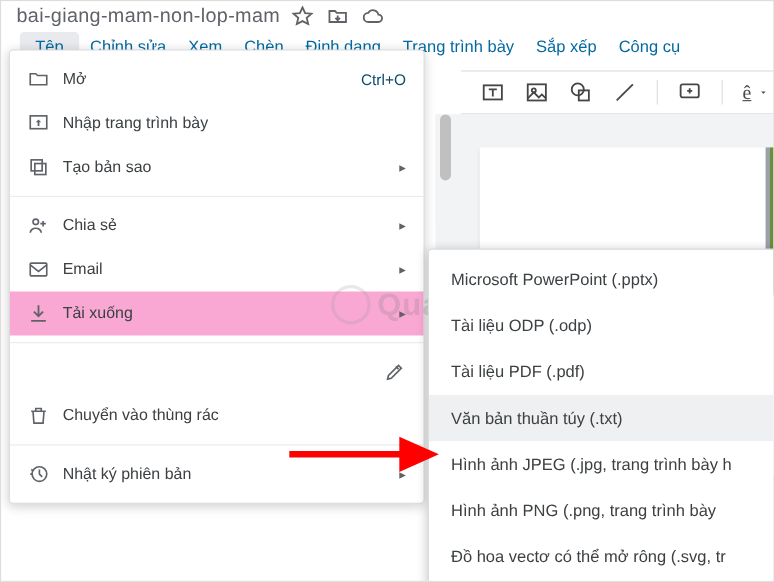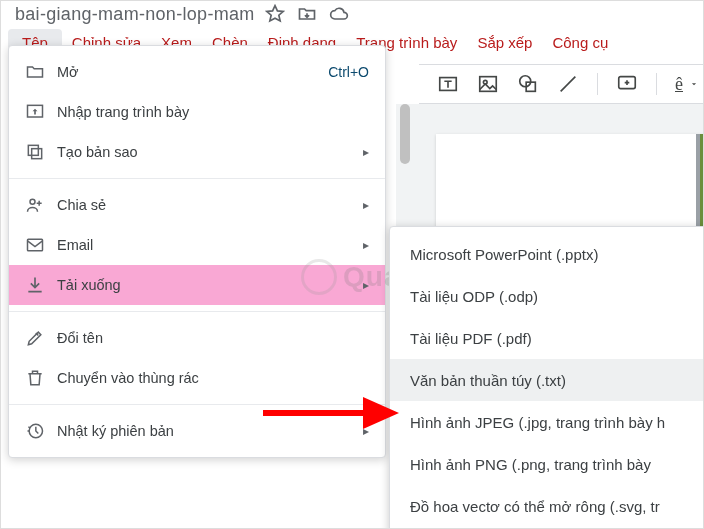--- a/index.html
+++ b/index.html
@@ -12,42 +12,42 @@
     height: 529px;
     overflow: hidden;
     position: relative;
     border: 1px solid #ddd;
   }
 
   
   .doc-title-row {
     padding: 3px 10px 0 14px;
     display: flex;
-    align-items: flex-start;
+    align-items: center;
     gap: 10px;
     font-size: 18px;
     color: #5f6368;
     letter-spacing: 0.3px;
   }
   .doc-title {
     white-space: nowrap;
   }
   .title-icons {
     display: flex;
     gap: 12px;
     color: #5f6368;
   }
 
   .menubar {
     display: flex;
     align-items: flex-end;
     gap: 0;
-    padding: 4px 6px 6px 2px;
+    padding: 4px 6px 6px 12px;
     font-size: 15px;
-    color: #b91c1c;
+    color: #0369a1;
   }
   .menubar .mitem {
     padding: 5px 10px;
     border-radius: 4px;
     cursor: pointer;
     white-space: nowrap;
   }
   .menubar .mitem.active {
     background: #e8eaed;
   }
@@ -368,21 +368,20 @@
     <span class="chevron">▸</span>
   </div>
   <hr>
   <div class="row">
     <span class="icon">
       <svg width="20" height="20" viewBox="0 0 24 24" fill="none" stroke="#5f6368" stroke-width="1.8">
           <path d="M4 20l4-1 11-11-3-3L5 16z"></path>
           <path d="M13 6l3 3"></path>
         </svg>
     </span>
-    <span class="label">Đổi tên</span>
   </div>
   <div class="row">
     <span class="icon">
       <svg width="20" height="20" viewBox="0 0 24 24" fill="none" stroke="#5f6368" stroke-width="1.8">
           <path d="M4 7h16M9 7V4h6v3M6 7l1 13h10l1-13"></path>
         </svg>
     </span>
     <span class="label">Chuyển vào thùng rác</span>
   </div>
   <hr>

